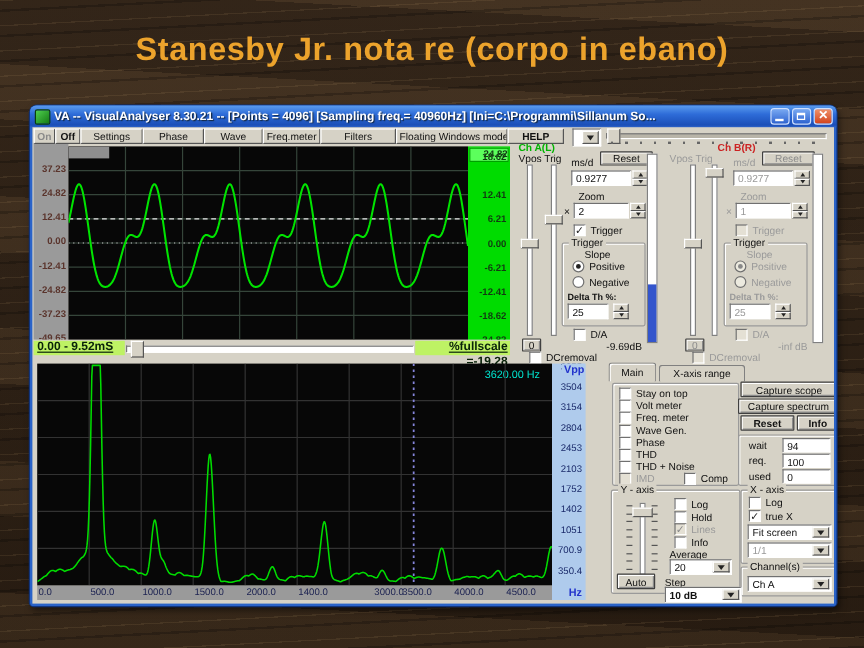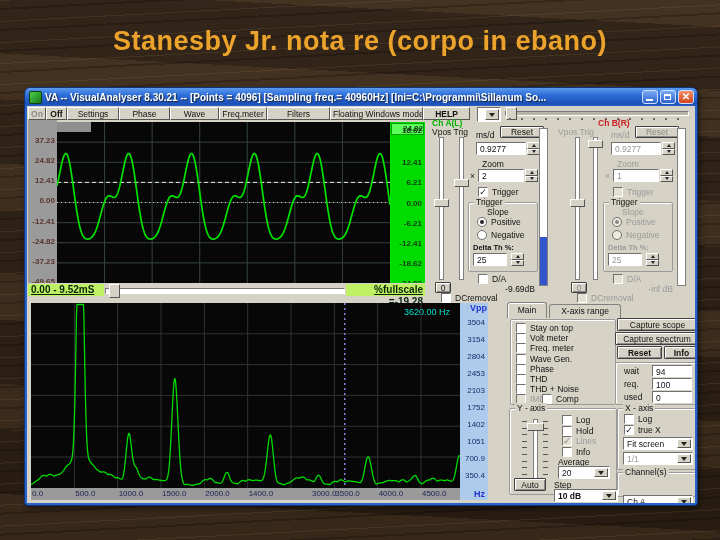--- a/index.html
+++ b/index.html
@@ -431,21 +431,21 @@
               <span class="cbl">THD</span>
             </div>
             <div class="cbrow" style="left: 5px; top: 64.2px;">
               <span class="cb"></span>
               <span class="cbl">THD + Noise</span>
             </div>
             <div class="cbrow" style="left: 5px; top: 74.4px;">
               <span class="cb dis"></span>
               <span class="cbl dis">IMD</span>
             </div>
-            <div class="cbrow" style="left: 31px; top: 74.4px;">
+            <div class="cbrow" style="left: 59px; top: 74.4px;">
               <span class="cb"></span>
               <span class="cbl">Comp</span>
             </div>
           </div>
 
         <button class="btn abs" style="left:112px;top:18px;width:81px;height:13px;">Capture scope</button>
         <button class="btn abs" style="left:110px;top:32px;width:84px;height:13px;">Capture spectrum</button>
         <button class="btn abs bold" style="left:112px;top:46px;width:45px;height:13px;">Reset</button>
         <button class="btn abs bold" style="left:159px;top:46px;width:35px;height:13px;">Info</button>
 
@@ -544,21 +544,21 @@
           <div class="dd dis" style="left:5px;top:43px;width:70px;height:13px;">
             <span>1/1</span>
             <span class="ddbtn">
                 <i class="tri-d"></i>
               </span>
           </div>
         </div>
 
         <div class="grp" id="grp-ch" style="left:112px;top:172px;width:82px;height:23px;">
           <span class="legend">Channel(s)</span>
-          <div class="dd" style="left:5px;top:22px;width:70px;height:13px;">
+          <div class="dd" style="left:5px;top:7px;width:70px;height:13px;">
             <span>Ch A</span>
             <span class="ddbtn">
                 <i class="tri-d"></i>
               </span>
           </div>
         </div>
       </div>
     </div>
   </div>
 </div>

